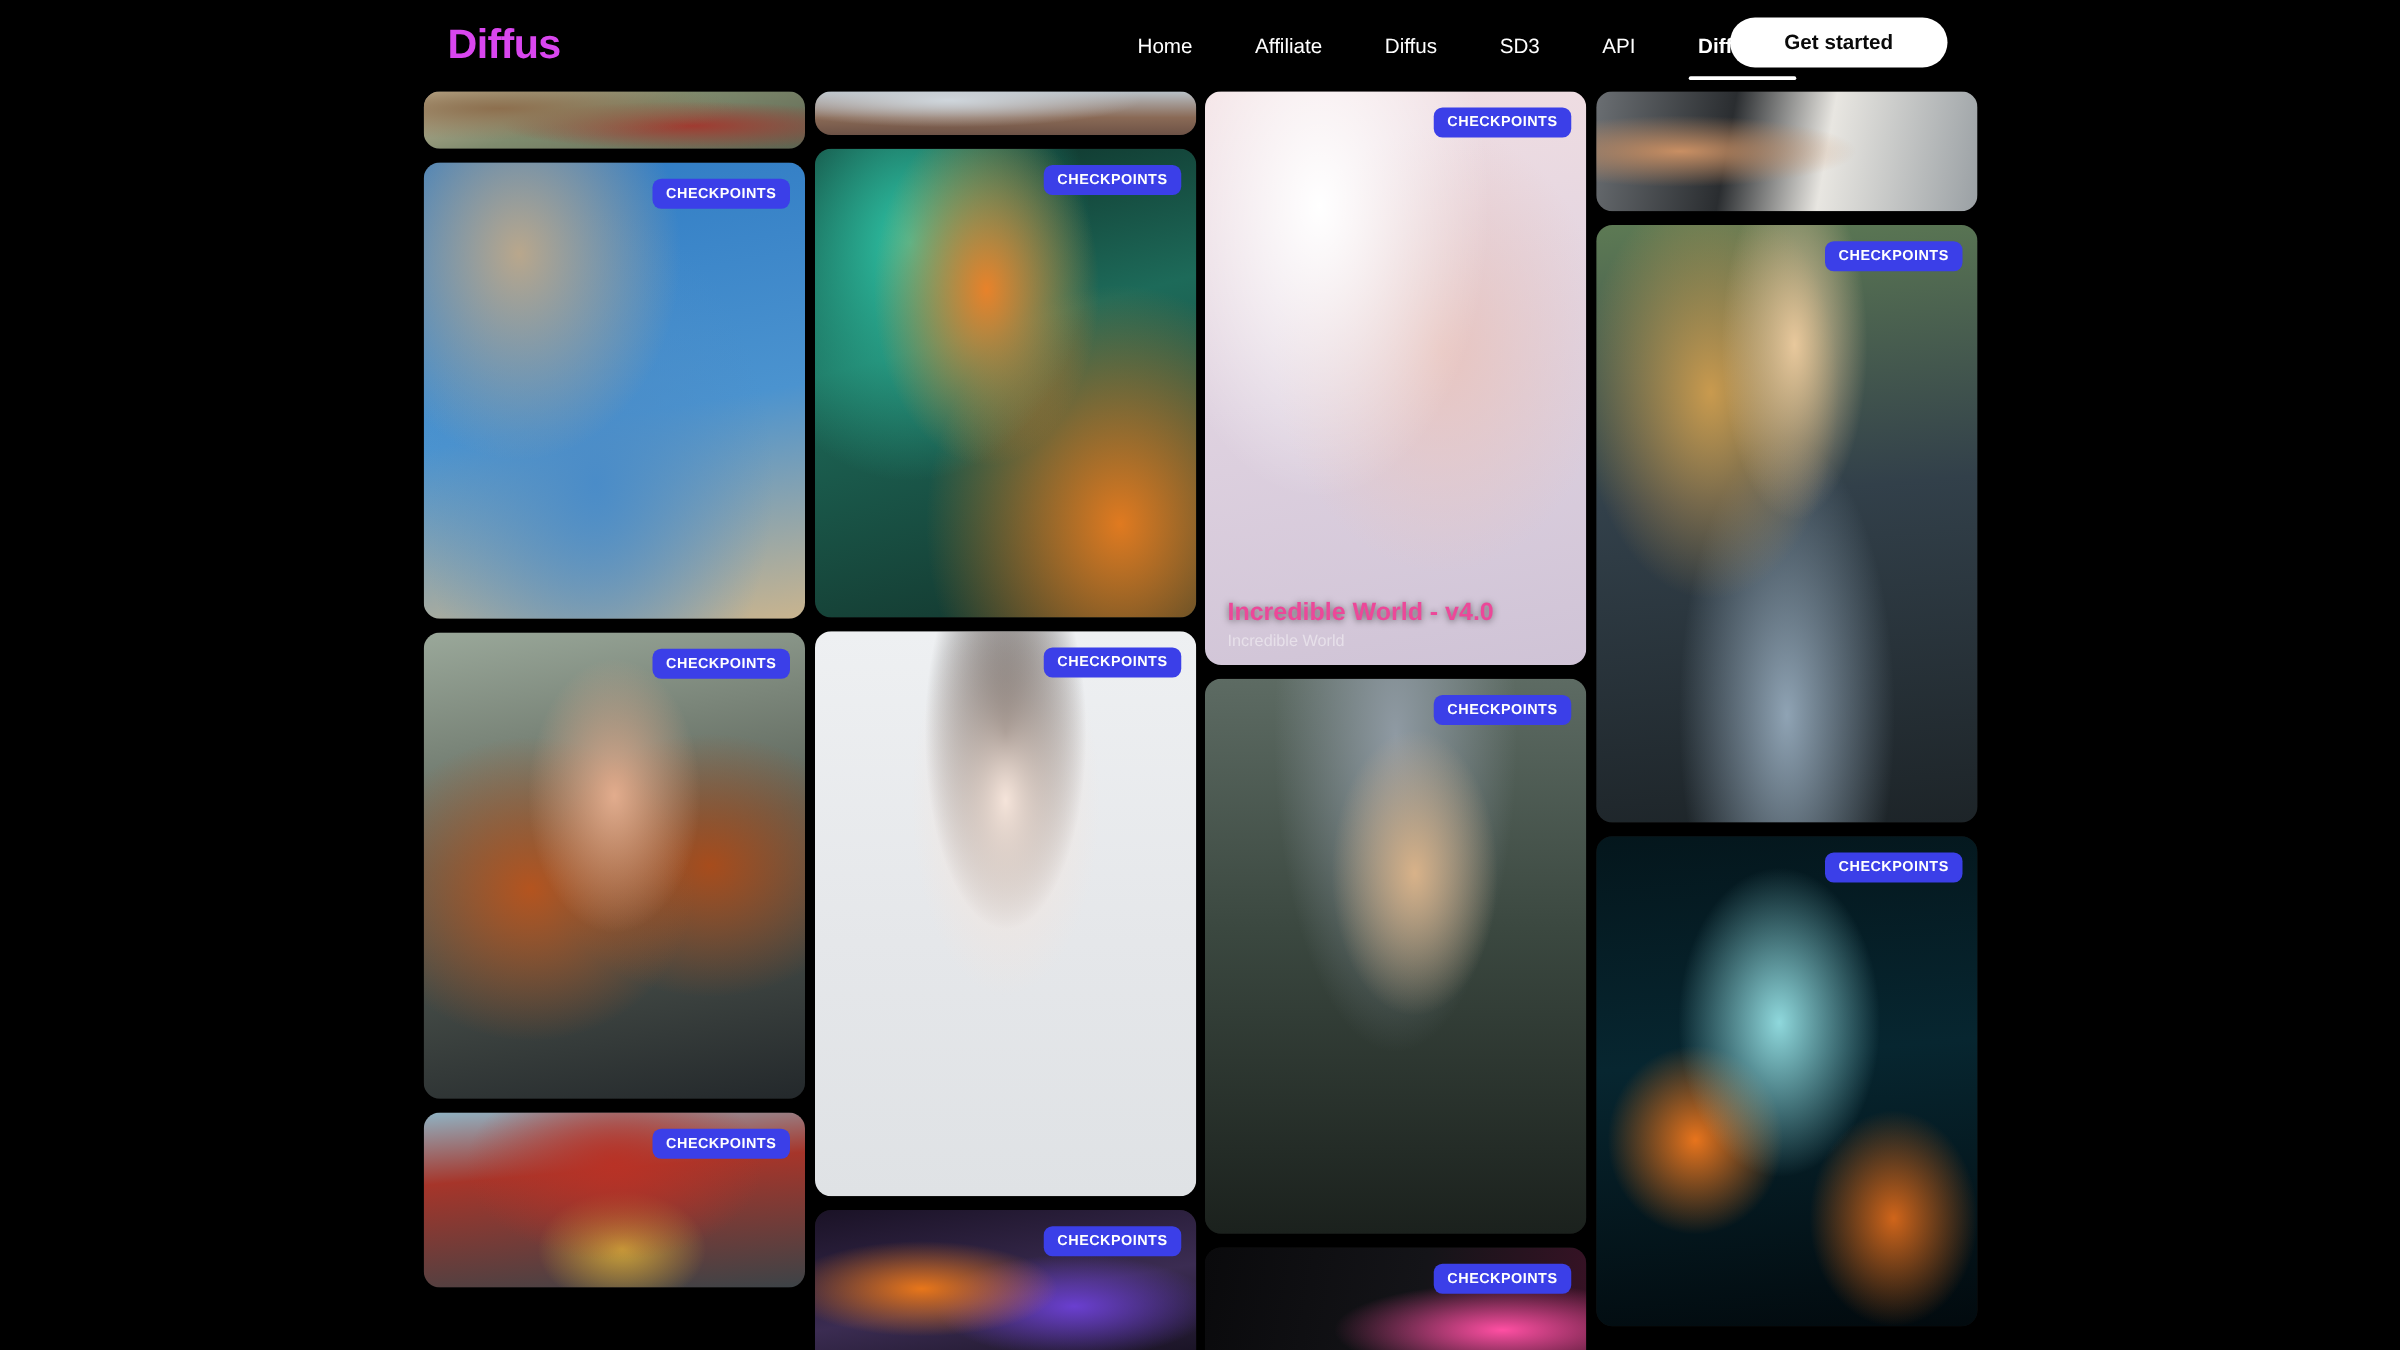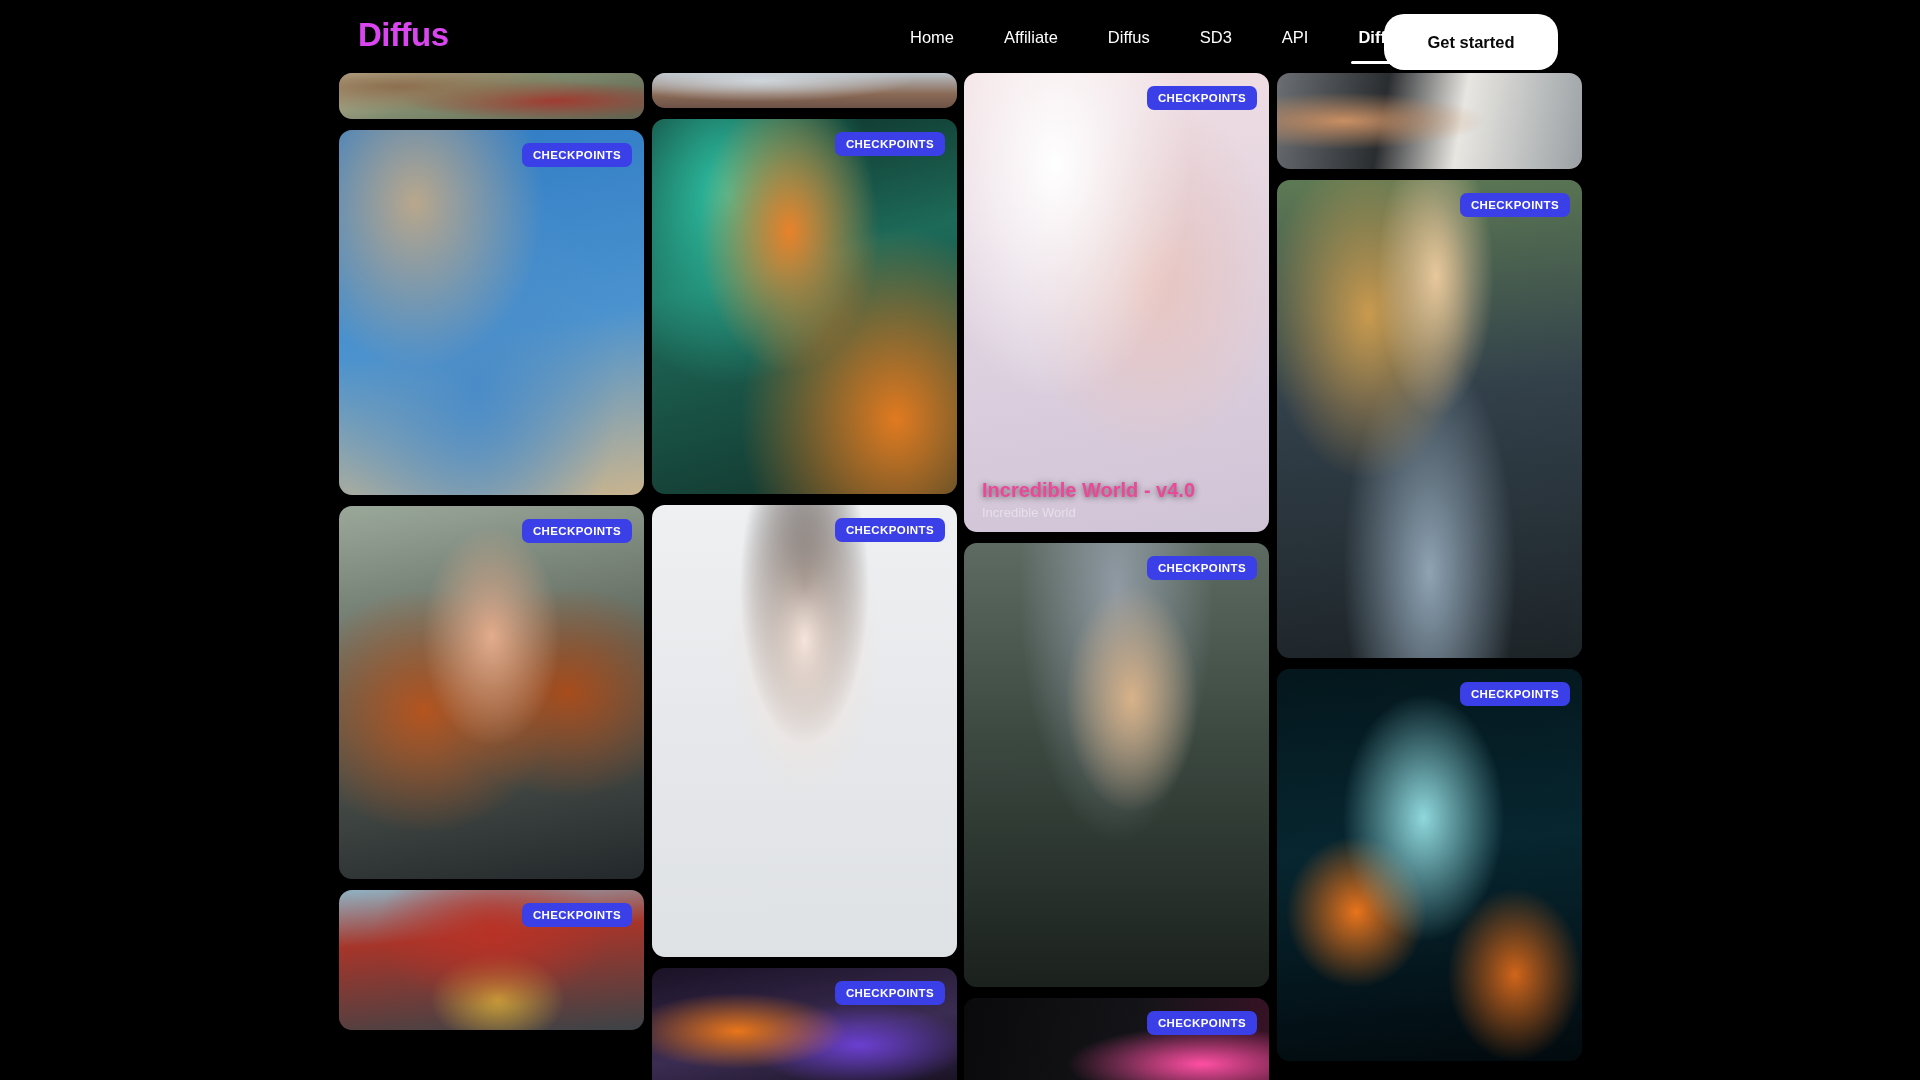--- a/index.html
+++ b/index.html
@@ -43,21 +43,21 @@
   .chev {
     display:inline-block; margin-left:7px;
     width:0; height:0;
     border-left:6px solid transparent;
     border-right:6px solid transparent;
     border-top:7px solid #ffffff;
     vertical-align:2px;
   }
   .cta {
     position:absolute; left:1384px; top:14px;
-    width:174px; height:56px;
+    width:174px; height:40px;
     background:#ffffff; color:#0a0a0a;
     border:none; border-radius:20px;
     font-size:16.5px; font-weight:bold;
     font-family:"Liberation Sans", sans-serif;
     cursor:pointer;
   }
 
   
   .gallery {
     position:absolute; top:73px; left:0;

